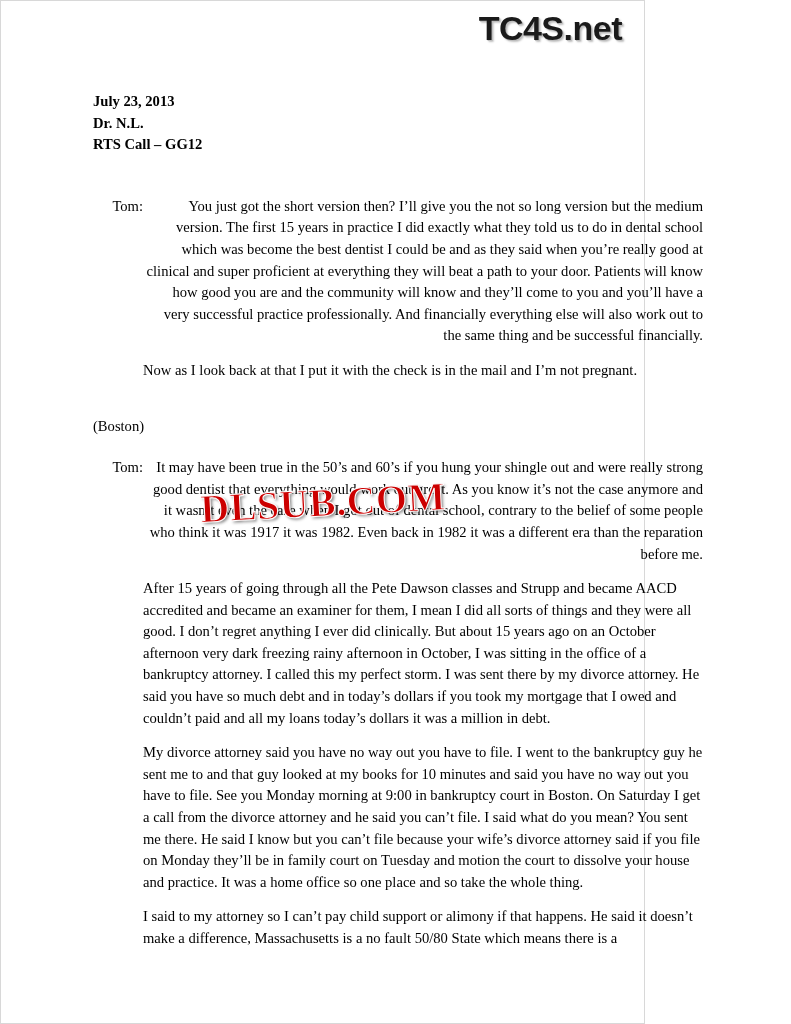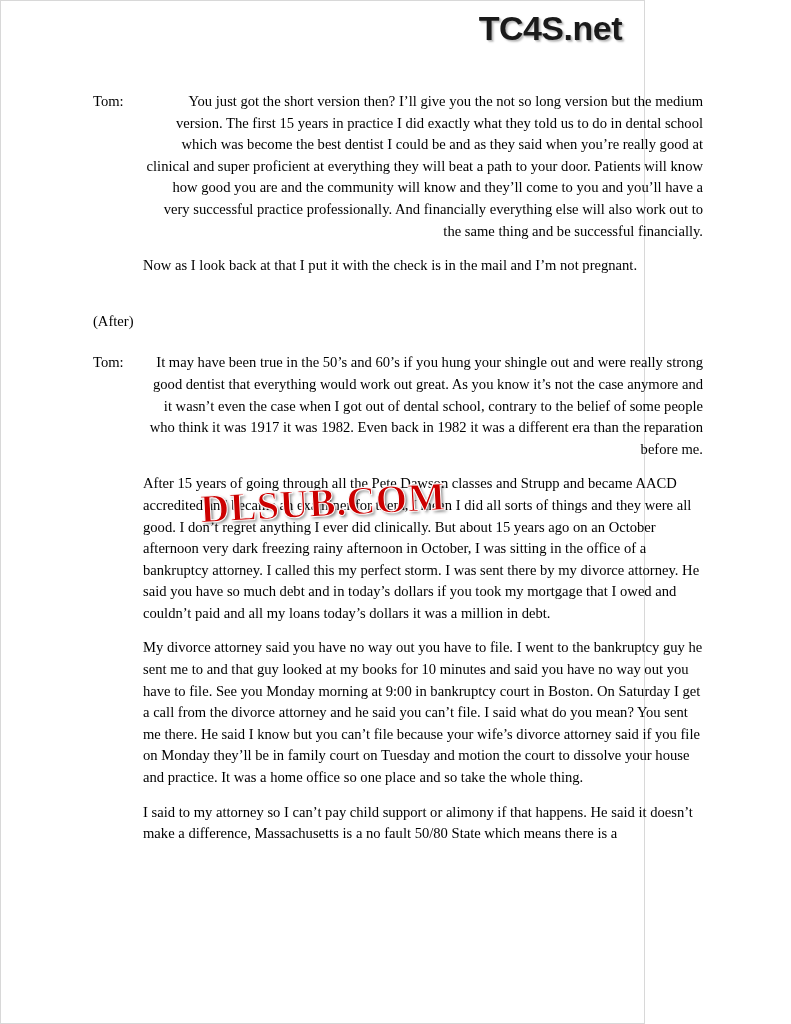--- a/index.html
+++ b/index.html
@@ -76,50 +76,55 @@
   }
   .heading-block div { white-space: nowrap; }
 
   .entry {
     display: flex;
     margin-bottom: 13px;
   }
   .speaker {
     width: 50px;
     flex: 0 0 50px;
-    text-align: left;
+    text-align: right;
   }
   .para-body {
     flex: 1 1 auto;
     text-align: right;
   }
   .para-indent {
     margin-left: 50px;
     margin-bottom: 13px;
   }
   .para-gap { margin-bottom: 34px; }
 </style>
 </head>
 <body>
 
 <div class="page">
 
   <div class="wm-top">TC4S.net</div>
 
   <div class="content">
 
+    <div class="heading-block">
+      <div>July 23, 2013</div>
+      <div>Dr. N.L.</div>
+      <div>RTS Call – GG12</div>
+    </div>
 
     <div class="entry">
       <div class="speaker">Tom:</div>
       <div class="para-body">You just got the short version then? I’ll give you the not so long version but the medium version. The first 15 years in practice I did exactly what they told us to do in dental school which was become the best dentist I could be and as they said when you’re really good at clinical and super proficient at everything they will beat a path to your door. Patients will know how good you are and the community will know and they’ll come to you and you’ll have a very successful practice professionally. And financially everything else will also work out to the same thing and be successful financially.</div>
     </div>
 
     <div class="para-indent para-gap">Now as I look back at that I put it with the check is in the mail and I’m not pregnant.</div>
 
-    <div style="margin-bottom:20px;">(After)</div>
+    <div style="margin-bottom:20px;">(Boston)</div>
 
     <div class="entry">
       <div class="speaker">Tom:</div>
       <div class="para-body">It may have been true in the 50’s and 60’s if you hung your shingle out and were really strong good dentist that everything would work out great. As you know it’s not the case anymore and it wasn’t even the case when I got out of dental school, contrary to the belief of some people who think it was 1917 it was 1982. Even back in 1982 it was a different era than the reparation before me.</div>
     </div>
 
     <div class="para-indent">After 15 years of going through all the Pete Dawson classes and Strupp and became AACD accredited and became an examiner for them, I mean I did all sorts of things and they were all good. I don’t regret anything I ever did clinically. But about 15 years ago on an October afternoon very dark freezing rainy afternoon in October, I was sitting in the office of a bankruptcy attorney. I called this my perfect storm. I was sent there by my divorce attorney. He said you have so much debt and in today’s dollars if you took my mortgage that I owed and couldn’t paid and all my loans today’s dollars it was a million in debt.</div>
 
     <div class="para-indent">My divorce attorney said you have no way out you have to file. I went to the bankruptcy guy he sent me to and that guy looked at my books for 10 minutes and said you have no way out you have to file. See you Monday morning at 9:00 in bankruptcy court in Boston. On Saturday I get a call from the divorce attorney and he said you can’t file. I said what do you mean? You sent me there. He said I know but you can’t file because your wife’s divorce attorney said if you file on Monday they’ll be in family court on Tuesday and motion the court to dissolve your house and practice. It was a home office so one place and so take the whole thing.</div>
 

